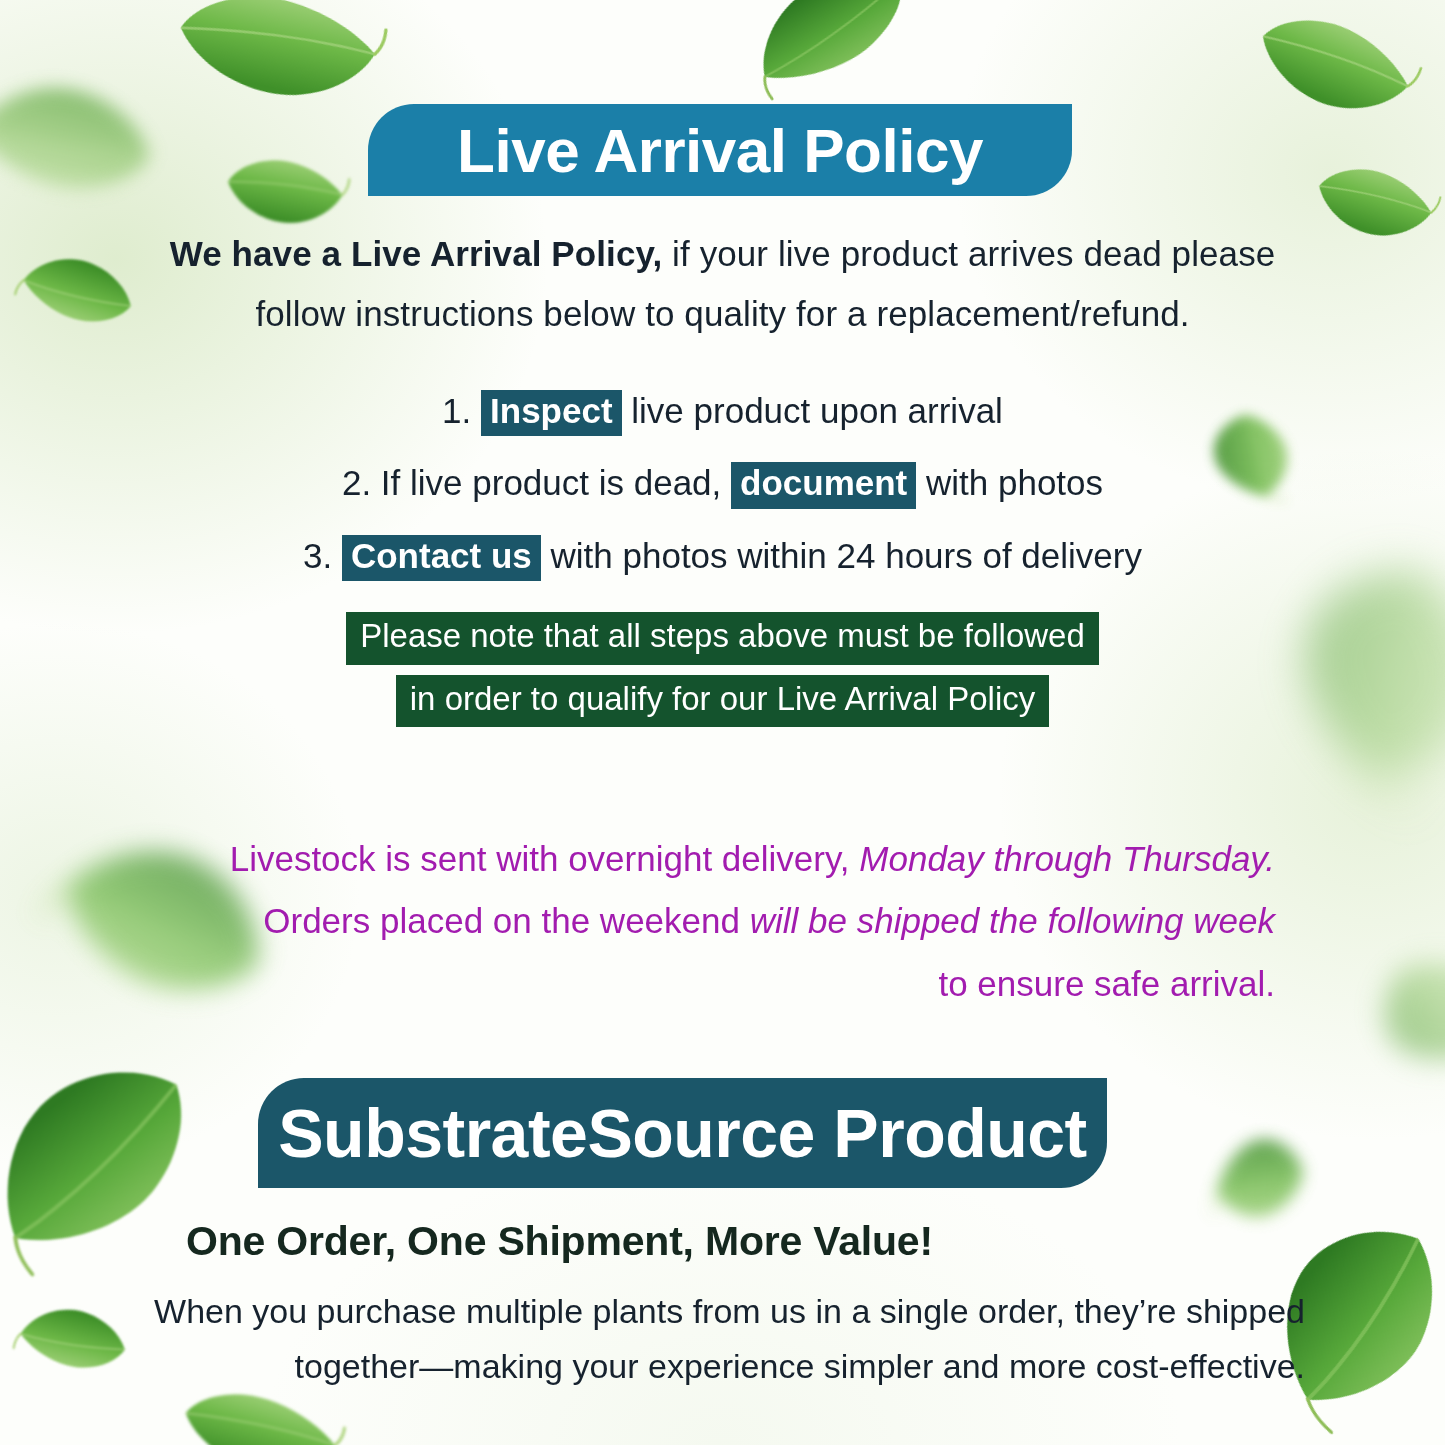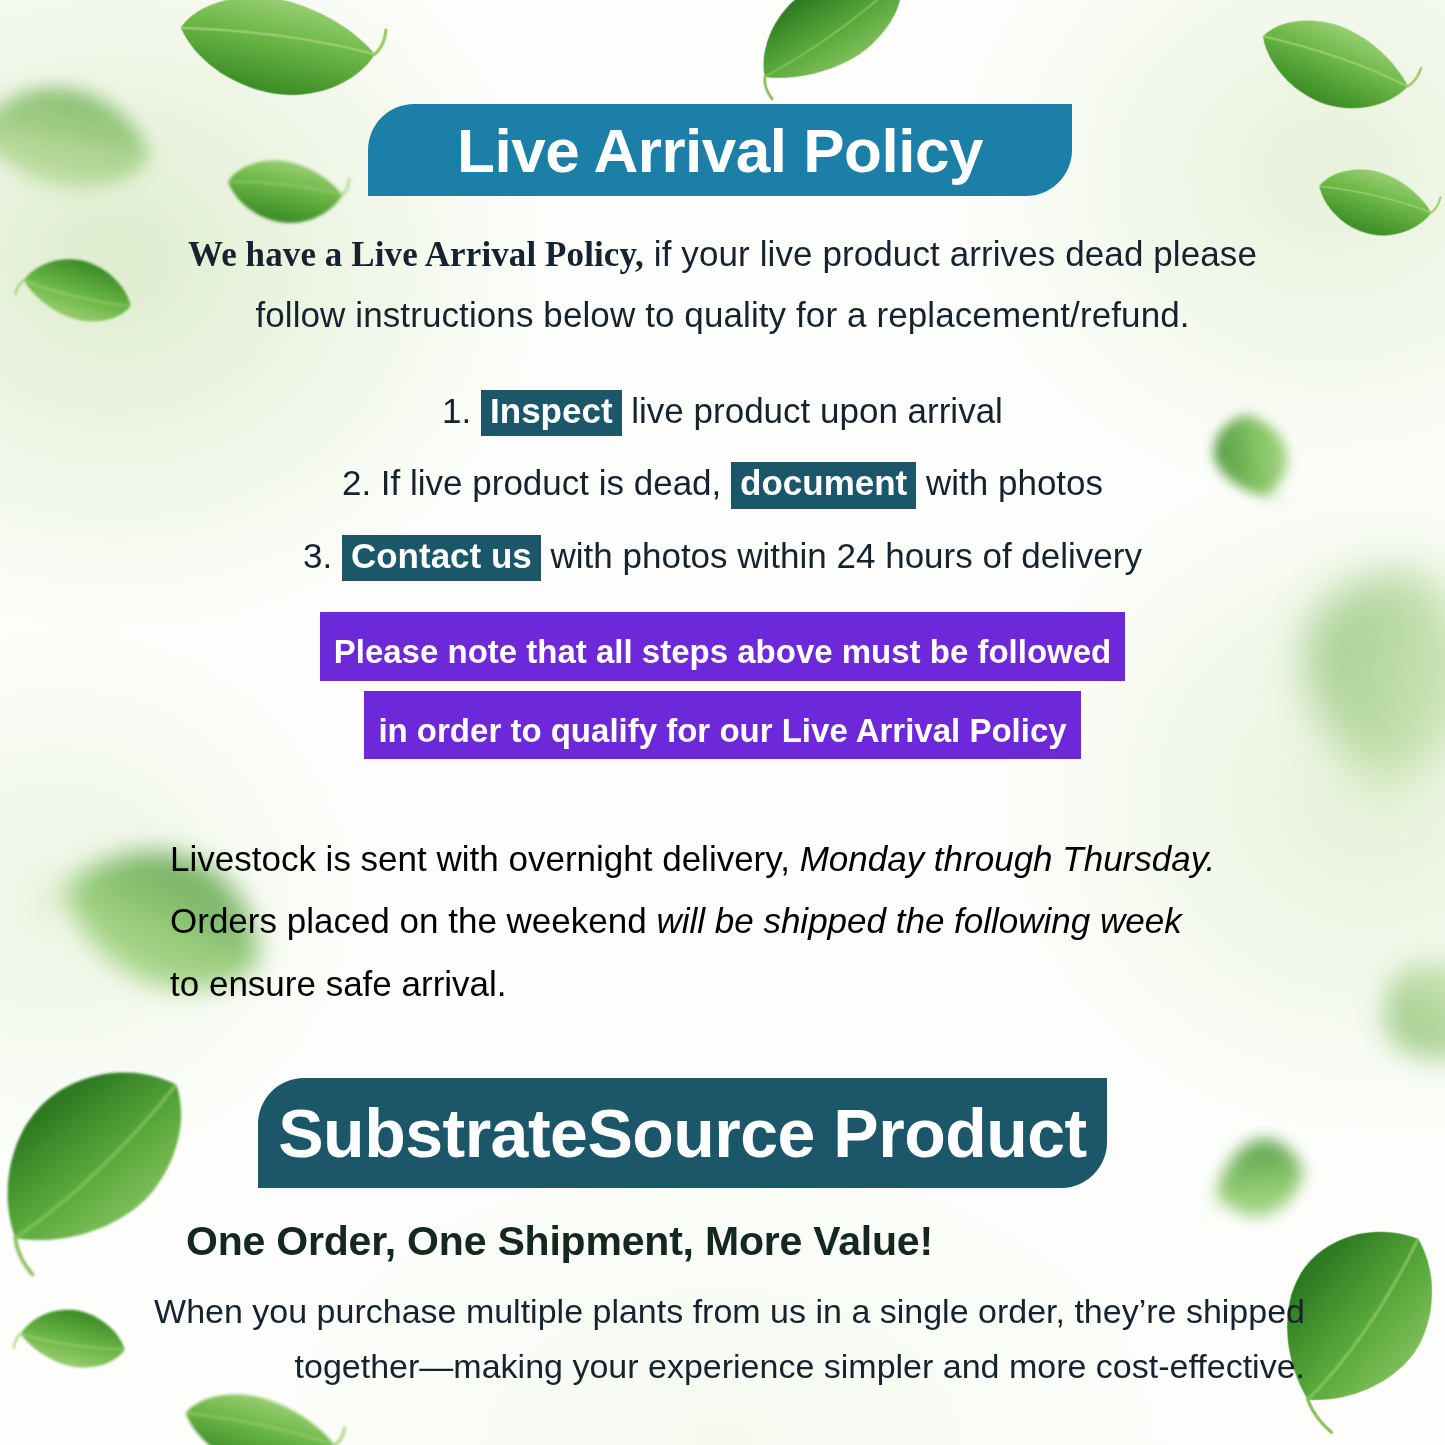--- a/index.html
+++ b/index.html
@@ -73,21 +73,21 @@
   .intro {
     position: absolute;
     left: 140px; top: 192px;
     width: 1165px;
     text-align: center;
     font-size: 35px;
     line-height: 1.72;
     color: #16222e;
     letter-spacing: 0.1px;
   }
-  .intro b { font-weight: bold; font-family: Liberation Serif, serif; }
+  .intro b { font-weight: bold; }
 
   .steps {
     position: absolute;
     left: 170px; top: 348px;
     width: 1105px;
     text-align: center;
     font-size: 35px;
     line-height: 1.78;
     color: #16222e;
   }
@@ -105,36 +105,36 @@
   .note {
     position: absolute;
     left: 170px; top: 580px;
     width: 1105px;
     text-align: center;
     font-size: 33px;
     line-height: 1.05;
   }
   .note-line {
     display: inline-block;
-    background: #6d28d9;
+    background: #14532d;
     color: #ffffff;
-    font-weight: bold;
-    padding: 23px 14px 11px 14px;
+    font-weight: normal;
+    padding: 7px 14px 11px 14px;
     white-space: nowrap;
   }
   .note-row { margin-bottom: 10px; }
 
   .livestock {
     position: absolute;
     left: 170px; top: 796px;
     width: 1105px;
-    text-align: left;
+    text-align: right;
     font-size: 35px;
     line-height: 1.78;
-    color: #000000;
+    color: #a21caf;
   }
   .livestock i { font-style: italic; }
 
   .tagline {
     position: absolute;
     left: 186px; top: 1186px;
     width: 1105px;
     font-size: 41px;
     font-weight: bold;
     color: #15281f;

